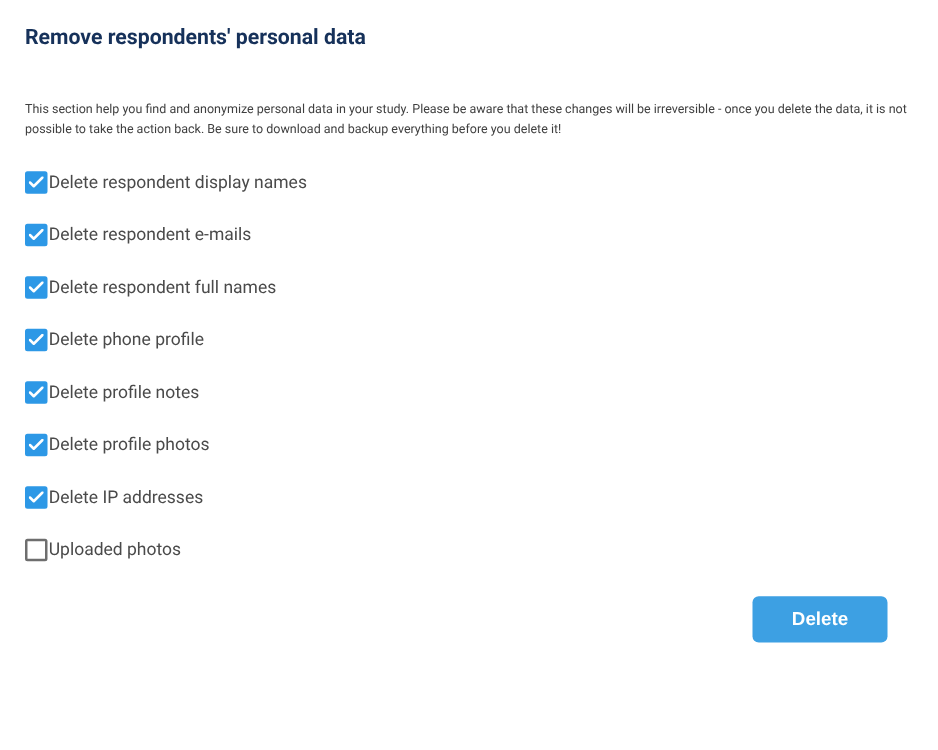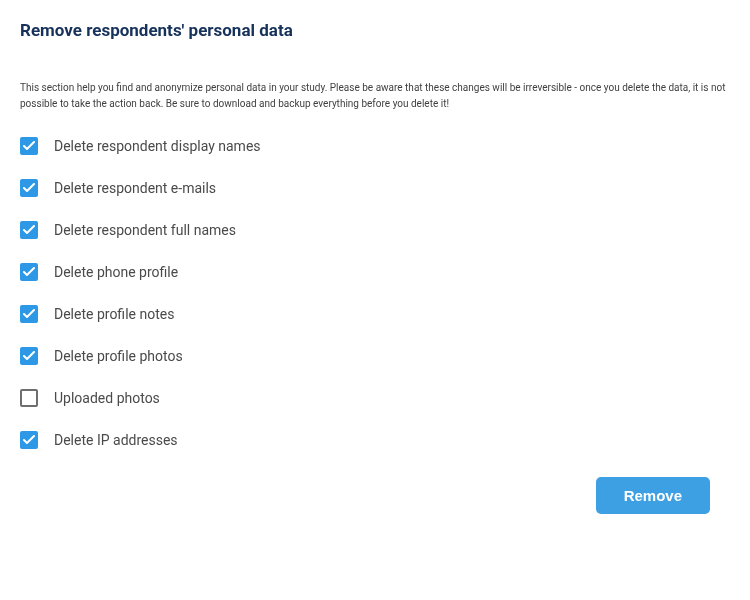--- a/index.html
+++ b/index.html
@@ -26,21 +26,21 @@
     }
     .options {
       display: flex;
       flex-direction: column;
       gap: 24px;
       margin-bottom: 28px;
     }
     .option-row {
       display: flex;
       align-items: center;
-      gap: 16px;
+      gap: 1px;
     }
     .checkbox {
       width: 18px;
       height: 18px;
       border-radius: 2px;
       display: flex;
       align-items: center;
       justify-content: center;
       cursor: pointer;
       flex-shrink: 0;
@@ -128,28 +128,28 @@
   </div>
   <div class="option-row">
     <span class="checkbox checked">
         <svg width="12" height="10" viewBox="0 0 12 10">
           <path d="M1 5 L4 8 L11 1" stroke="#ffffff" stroke-width="2" fill="none" stroke-linecap="round" stroke-linejoin="round"></path>
         </svg>
       </span>
     <span class="option-label">Delete profile photos</span>
   </div>
   <div class="option-row">
-    <span class="checkbox unchecked"></span>
-    <span class="option-label">Uploaded photos</span>
-  </div>
-  <div class="option-row">
     <span class="checkbox checked">
         <svg width="12" height="10" viewBox="0 0 12 10">
           <path d="M1 5 L4 8 L11 1" stroke="#ffffff" stroke-width="2" fill="none" stroke-linecap="round" stroke-linejoin="round"></path>
         </svg>
       </span>
     <span class="option-label">Delete IP addresses</span>
   </div>
+  <div class="option-row">
+    <span class="checkbox unchecked"></span>
+    <span class="option-label">Uploaded photos</span>
+  </div>
 </div>
 
 <div class="actions">
-  <button class="delete-btn">Remove</button>
+  <button class="delete-btn">Delete</button>
 </div>
 
 </body></html>

